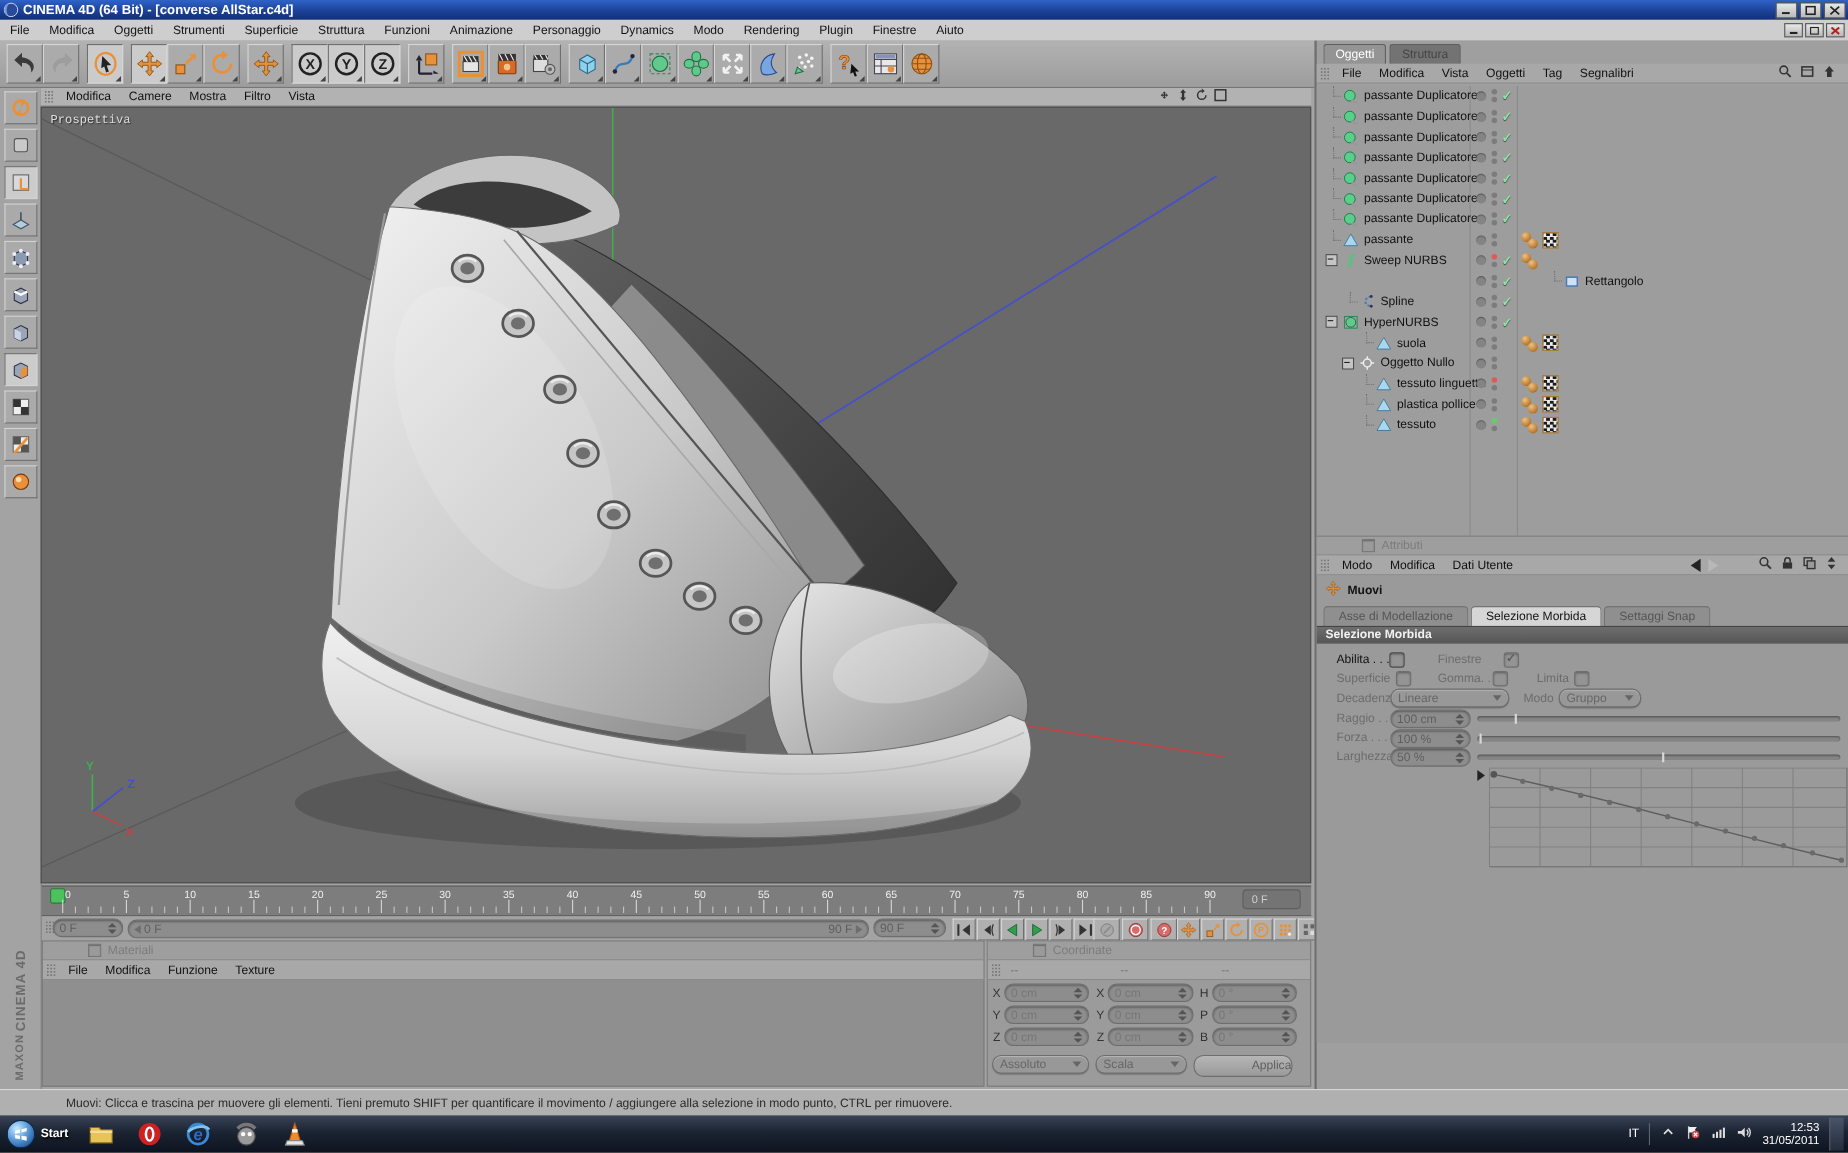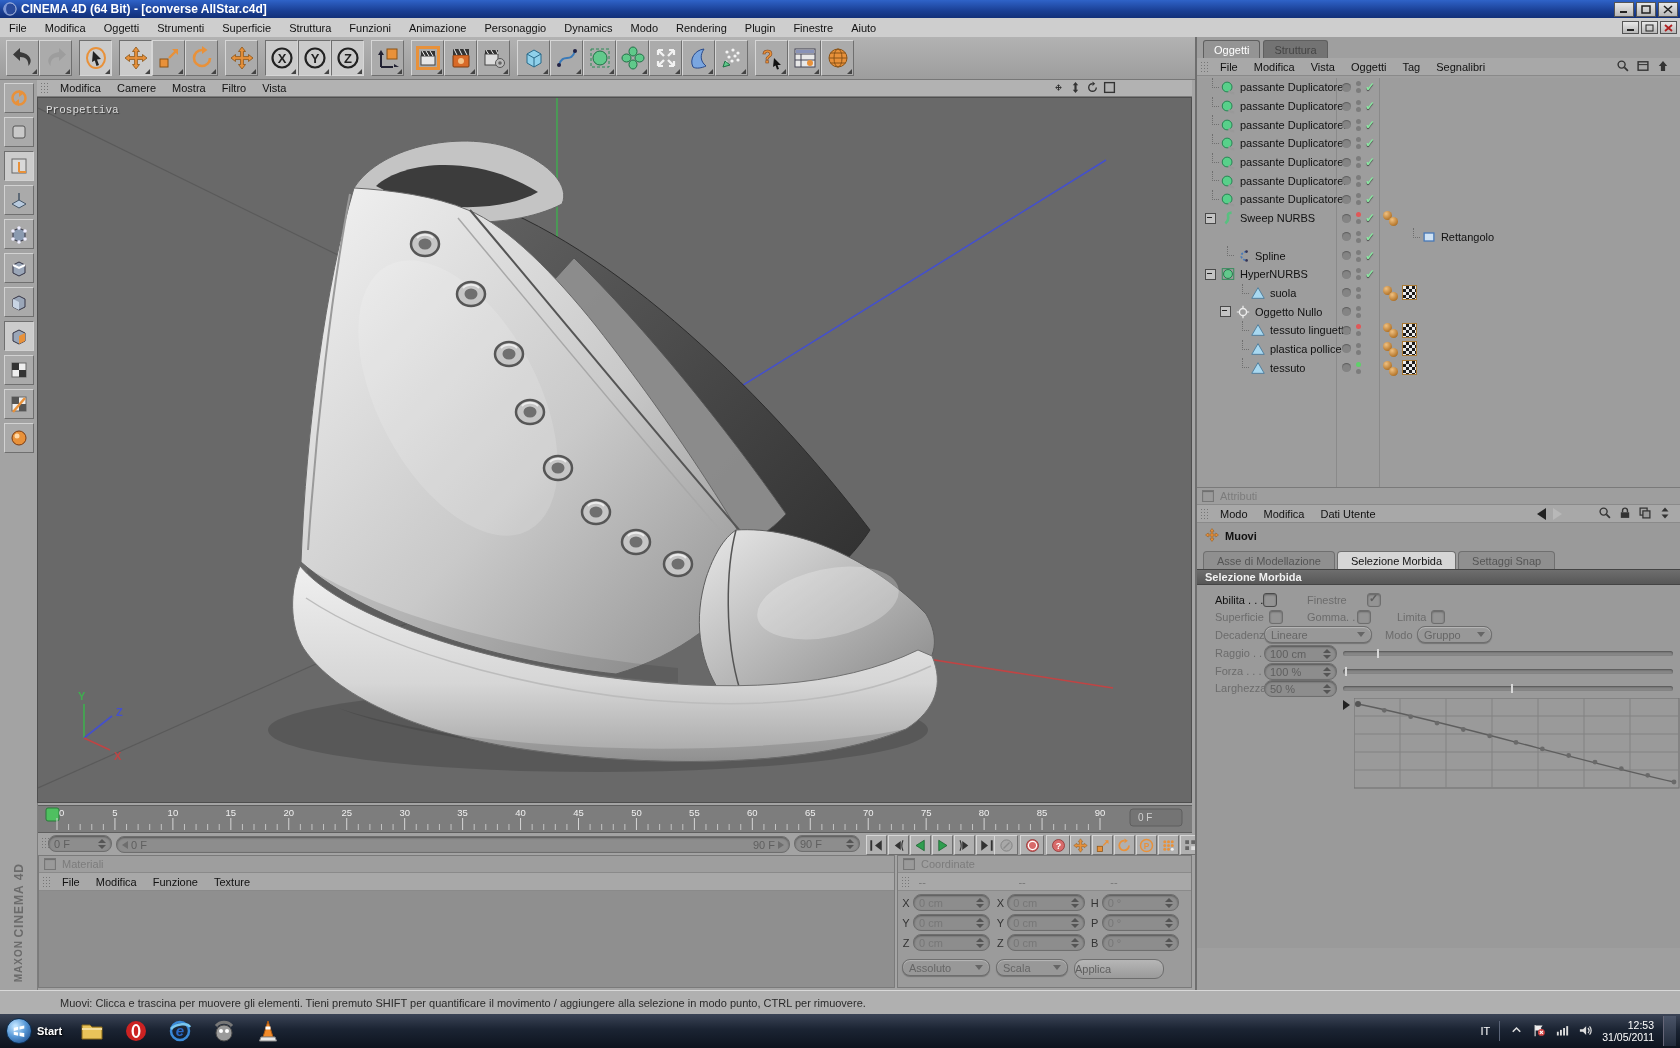--- a/index.html
+++ b/index.html
@@ -49,34 +49,34 @@
   .sunken{background:#8d8d8d;border:1px solid #6e6e6e;border-radius:8px;box-shadow:inset 0 1px 2px rgba(0,0,0,.4);
           color:#5f5f5f;display:flex;align-items:center;padding:0 5px;box-sizing:border-box;height:17px;}
   .stepper{margin-left:auto;display:flex;flex-direction:column;gap:2px;}
   .stepper i{width:0;height:0;border-left:4px solid transparent;border-right:4px solid transparent;}
   .stepper .up{border-bottom:4px solid #555;}
   .stepper .dn{border-top:4px solid #555;}
   .tbtn{width:19px;height:18px;background:#b0b0b0;border:1px solid;border-color:#d6d6d6 #6f6f6f #6f6f6f #d6d6d6;
         display:flex;align-items:center;justify-content:center;}
   .tbtn svg{width:15px;height:15px;}
   
-  .panel-title{height:16px;background:#9e9e9e;border-bottom:1px solid #8a8a8a;display:flex;align-items:center;color:#7c7c7c;}
+  .panel-title{height:16px;background:#9e9e9e;border-bottom:1px solid #8a8a8a;display:flex;align-items:center;color:#7c7c7c;padding-left:36px;}
   .panel-title .pchk{width:10px;height:10px;border:1px solid #777;background:#9a9a9a;margin:0 6px 0 5px;box-shadow:inset 0 1px 1px rgba(0,0,0,.3);}
   .panel-menu{height:17px;background:#a8a8a8;border-bottom:1px solid #8a8a8a;display:flex;align-items:center;}
   .panel-menu .menu-item{padding:1px 8px;}
   #matpanel{left:38px;top:855px;width:857px;height:133px;background:#8f8f8f;border:1px solid #7a7a7a;box-sizing:border-box;}
   #coordpanel{left:897px;top:855px;width:295px;height:133px;background:#9b9b9b;border:1px solid #7a7a7a;box-sizing:border-box;}
   .cfield{display:flex;align-items:center;gap:3px;}
   .cfield .lbl{width:8px;text-align:center;color:#333;}
   .cfield .sunken{flex:1;color:#777;}
   .dropdown{background:#989898;border:1px solid #6e6e6e;border-radius:8px;height:17px;display:flex;align-items:center;
             padding:0 6px;color:#666;box-shadow:inset 0 1px 1px rgba(255,255,255,.3),0 1px 1px rgba(0,0,0,.25);box-sizing:border-box;}
   .dropdown .arr{margin-left:auto;width:0;height:0;border-left:4px solid transparent;border-right:4px solid transparent;border-top:5px solid #666;}
   .pillbtn{background:linear-gradient(#b6b6b6,#9a9a9a);border:1px solid #6e6e6e;border-radius:9px;height:18px;
-           display:flex;align-items:center;justify-content:flex-start;color:#5f5f5f;}
+           display:flex;align-items:center;justify-content:flex-end;color:#5f5f5f;}
   
   #statusbar{left:0;top:990px;width:1680px;height:24px;background:#b0b0b0;border-top:1px solid #d8d8d8;display:flex;align-items:center;color:#2a2a2a;}
   #taskbar{left:0;top:1014px;width:1680px;height:34px;background:linear-gradient(#3b4456,#1b2433 45%,#0d131e);display:flex;align-items:center;color:#fff;}
   #startorb{width:24px;height:24px;border-radius:50%;margin:0 5px 0 6px;background:radial-gradient(circle at 35% 30%,#bfe3ff 5%,#5a9ad8 45%,#1a4a8a 90%);
             border:1px solid #0a2a4a;display:flex;align-items:center;justify-content:center;}
   .qicon{width:26px;height:26px;margin:0 9px;display:flex;align-items:center;justify-content:center;}
   .qicon svg{width:24px;height:24px;}
   #tray{margin-left:auto;display:flex;align-items:center;gap:9px;padding-right:4px;}
   #tray svg{width:15px;height:15px;}
   #clock{text-align:right;font-size:10.5px;line-height:12px;}
@@ -997,21 +997,21 @@
               </span>
             </div>
           </div>
         </div>
       </div>
     <div style="display:flex;gap:6px;padding:5px 4px 0 4px;">
       <div class="dropdown" style="width:88px;">
           <span>Assoluto</span>
           <span class="arr"></span>
         </div>
-      <div class="dropdown" style="width:72px;">
+      <div class="dropdown" style="width:83px;">
           <span>Scala</span>
           <span class="arr"></span>
         </div>
       <div class="pillbtn" style="width:88px;">
           <span>Applica</span>
         </div>
     </div>
   </div>
 
   <div class="abs" id="rightcol">
@@ -1157,20 +1157,41 @@
           <span class="olabel">passante Duplicatore</span>
           <span class="togglecol">
             <i class="viscircle"></i>
             <span class="vdots">
               <i></i>
               <i></i>
             </span>
             <span class="checkmark">✓</span>
           </span>
           <span class="tagcol"></span>
+        </div>
+        <div class="trow" style="padding-left: 8px;">
+          <span class="indent branch"></span>
+          <span class="oicon"><svg viewBox="0 0 18 18">
+              <path d="M9 3 L16 15 H2Z" fill="#a8d8f0" stroke="#4a7a9a"></path>
+            </svg></span>
+          <span class="olabel">passante</span>
+          <span class="togglecol">
+            <i class="viscircle"></i>
+            <span class="vdots">
+              <i></i>
+              <i></i>
+            </span>
+          </span>
+          <span class="tagcol">
+            <span class="matspheres">
+              <i style="left:0;top:1px;"></i>
+              <i style="left:6px;top:7px;"></i>
+            </span>
+            <span class="textag"></span>
+          </span>
         </div>
         <div class="trow" style="padding-left: 8px;">
           <span class="expander"></span>
           <span class="oicon"><svg viewBox="0 0 18 18">
               <path d="M13 3 C4 4 14 9 6 15" stroke="#58c080" stroke-width="3" fill="none"></path>
             </svg></span>
           <span class="olabel">Sweep NURBS</span>
           <span class="togglecol">
             <i class="viscircle"></i>
             <span class="vdots">

